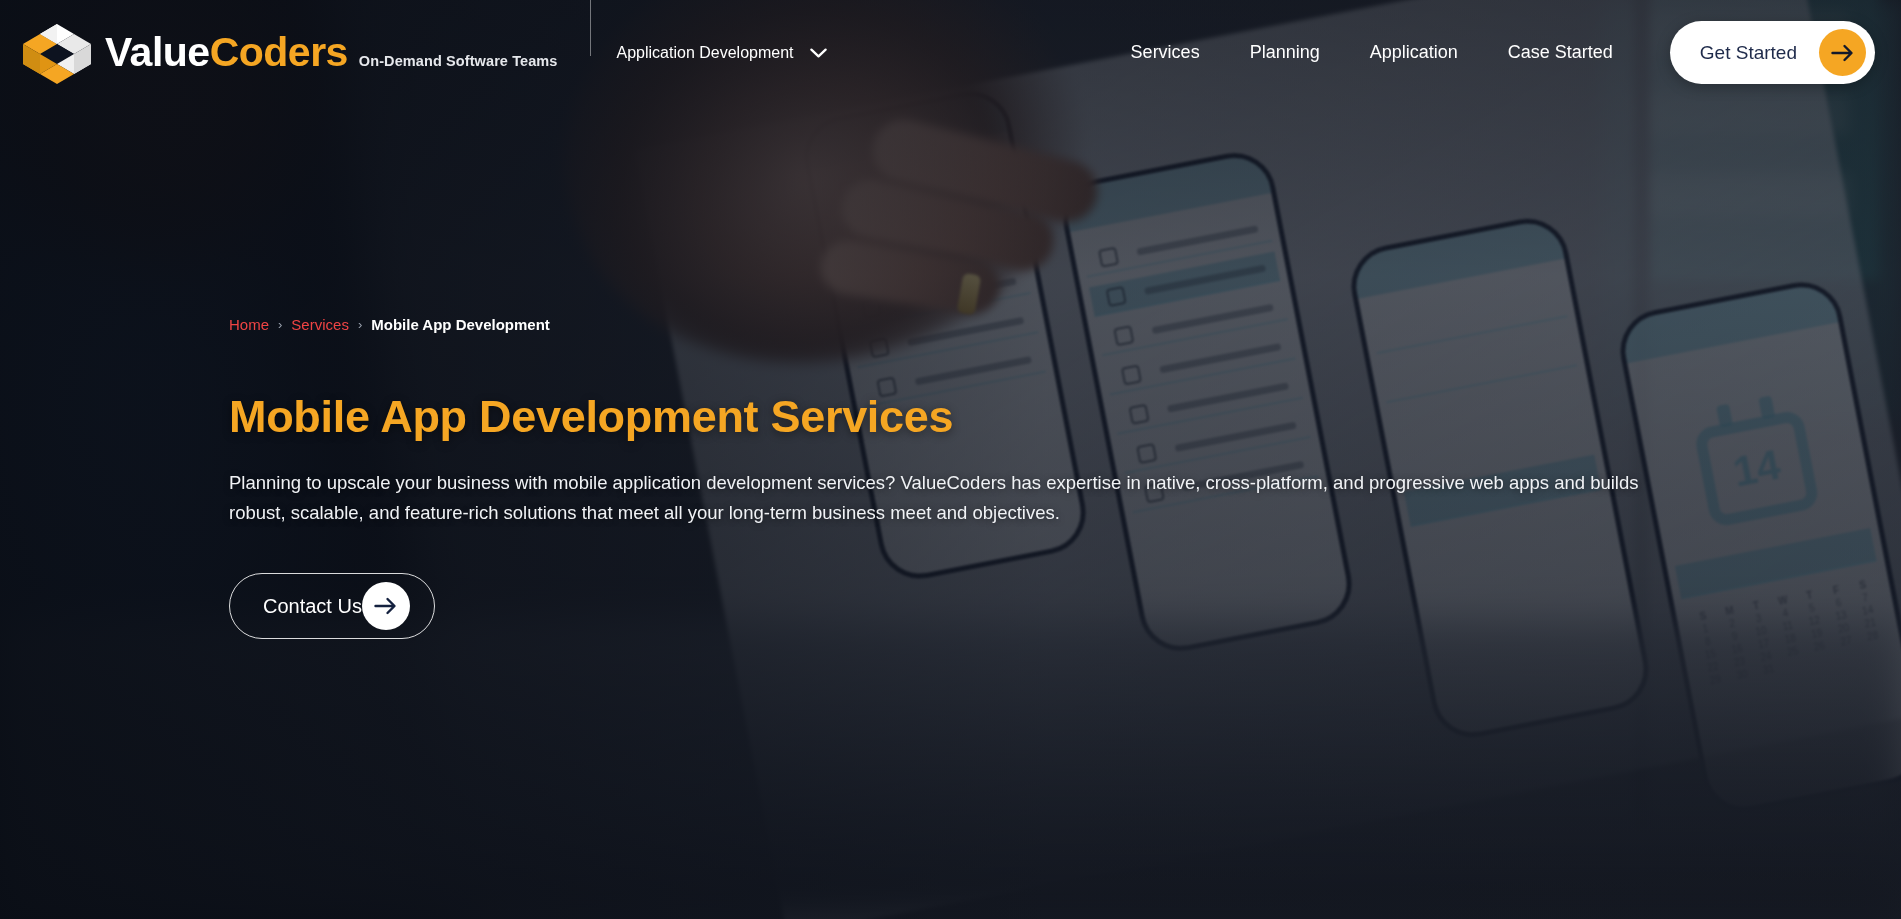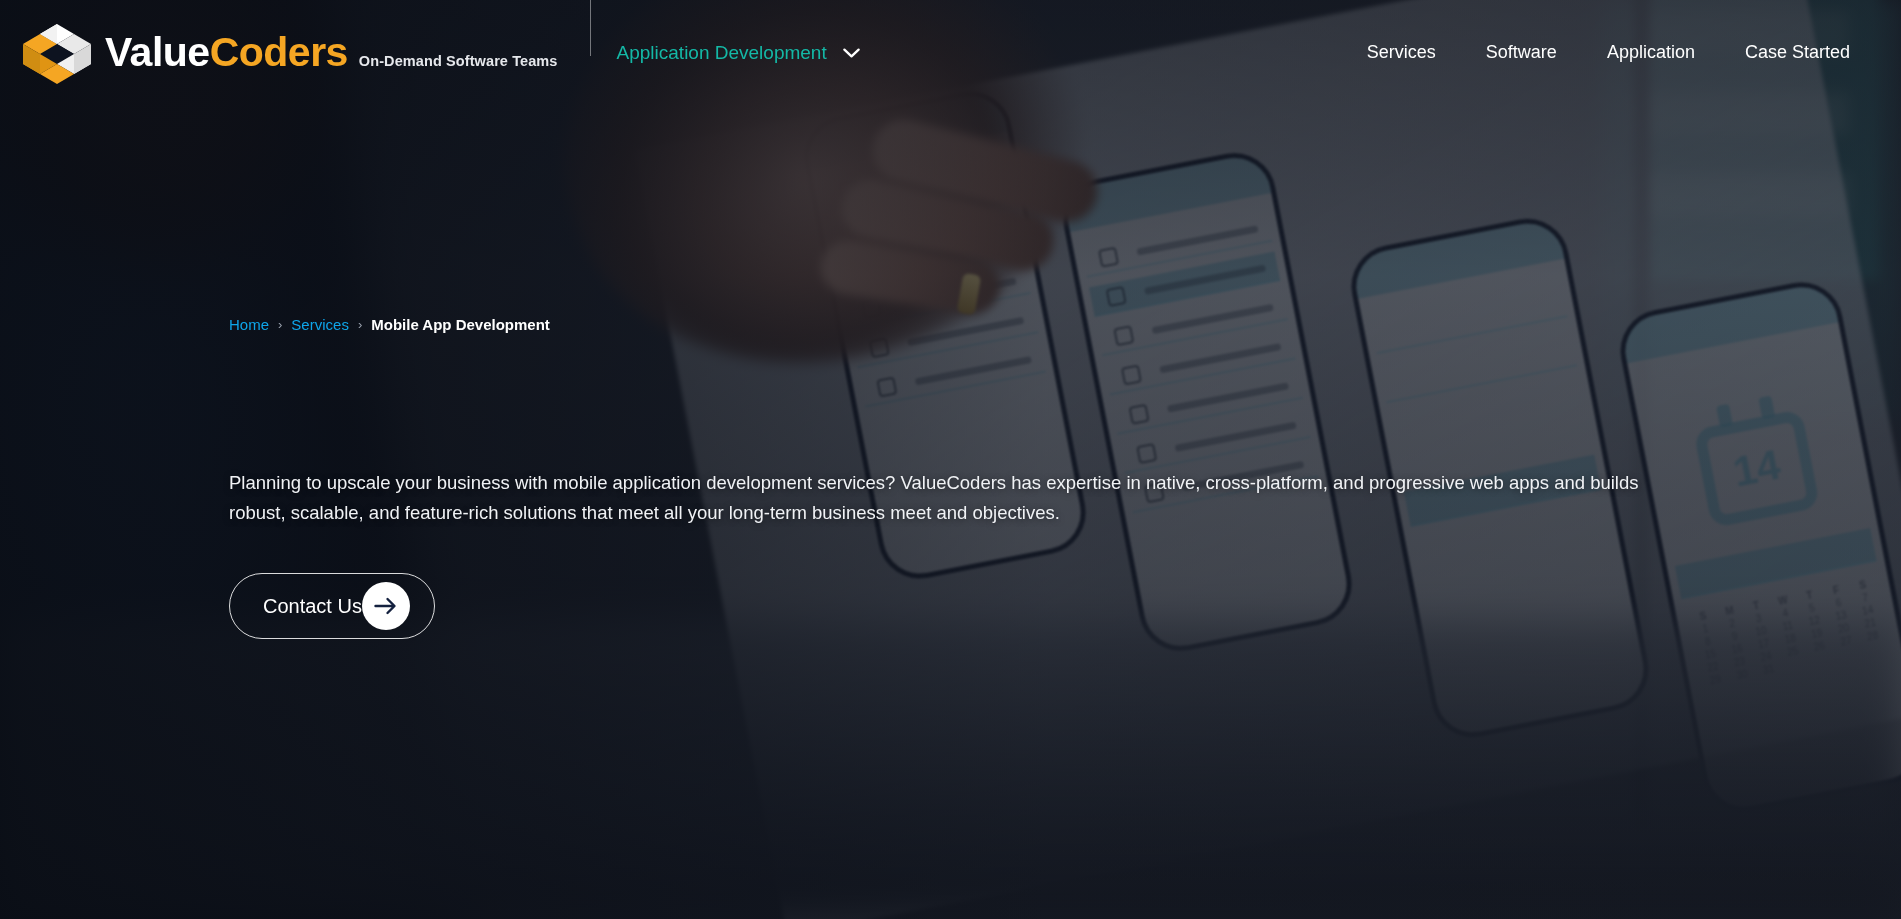--- a/index.html
+++ b/index.html
@@ -147,21 +147,21 @@
   }
   .brand { display:flex; align-items:center; padding-left:22px; }
   .logo-mark { width:70px; height:62px; flex:none; }
   .brand-text { margin-left:13px; }
   .brand-name { font-size:41px; font-weight:700; letter-spacing:-.5px; line-height:1.02; }
   .brand-name .b-value { color:#ffffff; }
   .brand-name .b-coders { color:#f5a623; }
   .brand-tag { font-size:14.5px; color:#e6e8ec; font-weight:600; letter-spacing:.1px; margin-top:2px; }
 
   .header-div { width:1px; height:56px; background:rgba(255,255,255,.42); margin:0 26px 0 32px; }
-  .dept { display:flex; align-items:center; gap:16px; color:#14b8a6; font-size:19px; cursor:pointer; }
+  .dept { display:flex; align-items:center; gap:16px; color:#ffffff; font-size:16px; cursor:pointer; }
   .chev { width:17px; height:10px; display:block; }
 
   .nav { margin-left:auto; display:flex; align-items:center; gap:0; padding-right:26px; }
   .nav-item {
     color:#ffffff; font-size:18px; padding:10px 25px; cursor:pointer; white-space:nowrap;
   }
   .cta-btn {
     display:flex; align-items:center; gap:22px;
     background:#ffffff; border-radius:60px; padding:8px 9px 8px 30px;
     margin-left:32px; cursor:pointer; box-shadow:0 3px 14px rgba(0,0,0,.26);
@@ -171,21 +171,21 @@
     width:47px; height:47px; border-radius:50%; background:#f5a623;
     display:flex; align-items:center; justify-content:center; flex:none;
   }
 
   
   .hero {
     position:absolute; left:0; top:0; width:100%; height:100%; z-index:15;
     padding:0 0 0 229px;
   }
   .crumbs { position:absolute; top:316px; display:flex; align-items:center; gap:9px; font-size:15px; }
-  .crumb { color:#0ea5e9; cursor:pointer; }
+  .crumb { color:#ef4444; cursor:pointer; }
   .crumb.current { color:#ffffff; font-weight:700; cursor:default; }
   .crumb-sep { color:#9aa2ae; font-size:13px; }
 
   .hero-title {
     position:absolute; top:392px; color:#f5a623;
     font-size:45px; font-weight:700; letter-spacing:-.3px; line-height:1.1;
     text-shadow:0 2px 10px rgba(0,0,0,.45);
   }
   .hero-sub {
     position:absolute; top:468px; width:1420px; color:#f0f2f5;
@@ -371,37 +371,46 @@
 
   <div class="dept">
     <span>Application Development</span>
     <svg class="chev" viewBox="0 0 17 10">
       <path d="M1.4 1.6 L8.5 8.4 L15.6 1.6" fill="none" stroke="#ffffff" stroke-width="2.3" stroke-linecap="round" stroke-linejoin="round"></path>
     </svg>
   </div>
 
   <nav class="nav">
     <a class="nav-item">Services</a>
-    <a class="nav-item">Software</a>
+    <a class="nav-item">Planning</a>
     <a class="nav-item">Application</a>
     <a class="nav-item">Case Started</a>
 
+    <a class="cta-btn">
+      <span class="cta-label">Get Started</span>
+      <span class="cta-circle">
+        <svg width="23" height="18" viewBox="0 0 23 18">
+          <path d="M1.5 9 H20 M13.5 2 L20.5 9 L13.5 16" fill="none" stroke="#13192b" stroke-width="2.4" stroke-linecap="round" stroke-linejoin="round"></path>
+        </svg>
+      </span>
+    </a>
   </nav>
 </header>
 
 <section class="hero">
 
   <div class="crumbs">
     <a class="crumb">Home</a>
     <span class="crumb-sep">›</span>
     <a class="crumb">Services</a>
     <span class="crumb-sep">›</span>
     <span class="crumb current">Mobile App Development</span>
   </div>
 
+  <h1 class="hero-title">Mobile App Development Services</h1>
 
   <p class="hero-sub">Planning to upscale your business with mobile application development services? ValueCoders has expertise in native, cross-platform, and progressive web apps and builds robust, scalable, and feature-rich solutions that meet all your long-term business meet and objectives.</p>
 
   <a class="contact-btn">
     <span class="contact-label">Contact Us</span>
     <span class="contact-circle">
       <svg width="23" height="18" viewBox="0 0 23 18">
         <path d="M1.5 9 H20 M13.5 2 L20.5 9 L13.5 16" fill="none" stroke="#14213f" stroke-width="2.4" stroke-linecap="round" stroke-linejoin="round"></path>
       </svg>
     </span>

